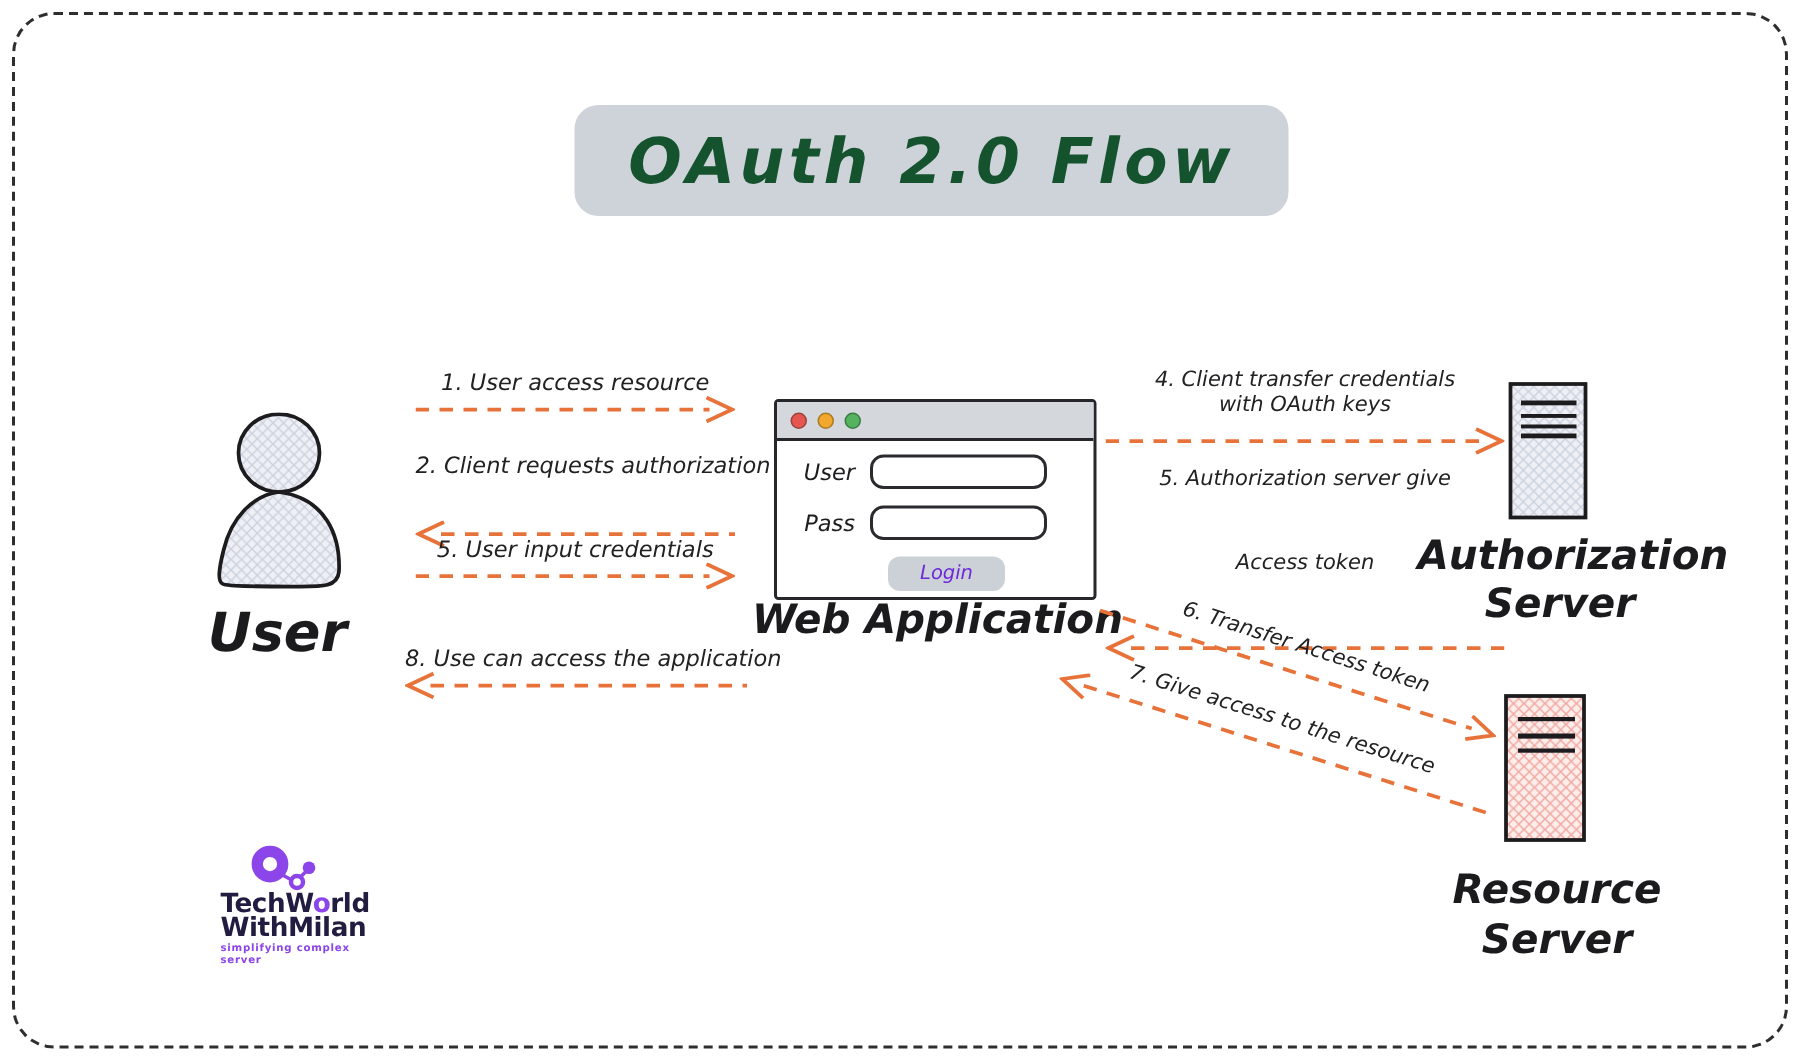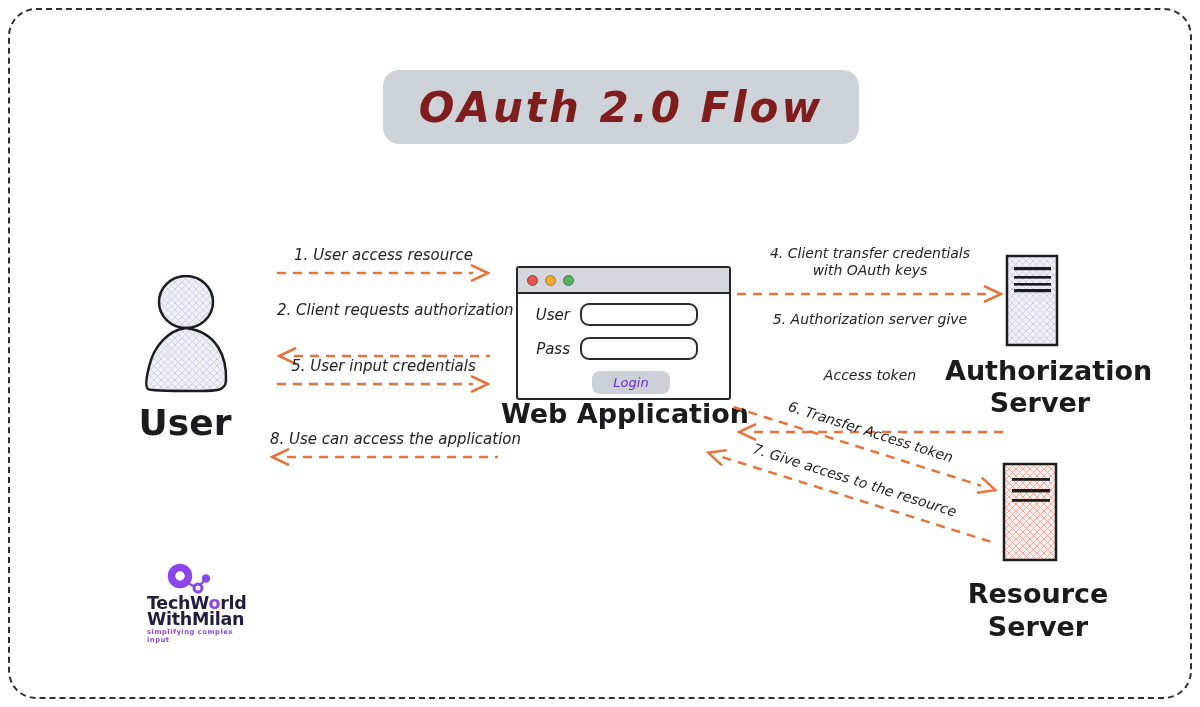--- a/index.html
+++ b/index.html
@@ -14,24 +14,24 @@
   
   .title-banner {
     position: absolute; left: 383px; top: 70px; width: 476px; height: 74px;
     background: #ced3da; border-radius: 16px;
     display: flex; align-items: center; justify-content: center;
   }
   .title-banner::before {
     content: ""; position: absolute; left: -6px; top: -6px; right: 6px; bottom: 6px;
     background: #dde1e6; border-radius: 16px; z-index: -1;
   }
-  .title-text { font-size: 42px; font-weight: 600; letter-spacing: 3px; color: #7f1d1d; font-style: italic; }
-
-  
-  .actor-label { position: absolute; text-align: center; font-weight: 600; color: #1b1b1e; }
+  .title-text { font-size: 42px; font-weight: 600; letter-spacing: 3px; color: #14532d; font-style: italic; }
+
+  
+  .actor-label { position: absolute; text-align: center; font-weight: 600; font-style: italic; color: #1b1b1e; }
   .user-label { left: 130px; top: 402px; width: 110px; font-size: 36px; }
   .webapp-label { left: 500px; top: 398px; width: 250px; font-size: 27px; }
   .authserver-label { left: 945px; top: 355px; width: 190px; font-size: 27px; line-height: 32px; }
   .resserver-label { left: 953px; top: 577px; width: 170px; font-size: 27px; line-height: 33px; }
 
   
   .flow { position: absolute; display: flex; flex-direction: column; }
   .flow-label {
     text-align: center; font-size: 15px; font-weight: 500; font-style: italic;
     color: #222224; white-space: nowrap; line-height: 18px;
@@ -233,14 +233,14 @@
 <div class="brand">
   <svg width="72" height="34" viewBox="0 0 72 34">
     <circle cx="21" cy="14" r="8.5" fill="none" stroke="#8b45e9" stroke-width="7.5"></circle>
     <path d="M27,20 L36,25" stroke="#8b45e9" stroke-width="2.4"></path>
     <circle cx="39" cy="26" r="4" fill="none" stroke="#8b45e9" stroke-width="3"></circle>
     <path d="M41,23 L45,19" stroke="#8b45e9" stroke-width="2.4"></path>
     <circle cx="47" cy="16.5" r="4.2" fill="#8b45e9"></circle>
   </svg>
   <div class="brand-name"><span>TechW</span><span class="brand-o">o</span><span>rld</span></div>
   <div class="brand-name">WithMilan</div>
-  <div class="brand-tagline">simplifying complex input</div>
+  <div class="brand-tagline">simplifying complex server</div>
 </div>
 
 </body></html>

